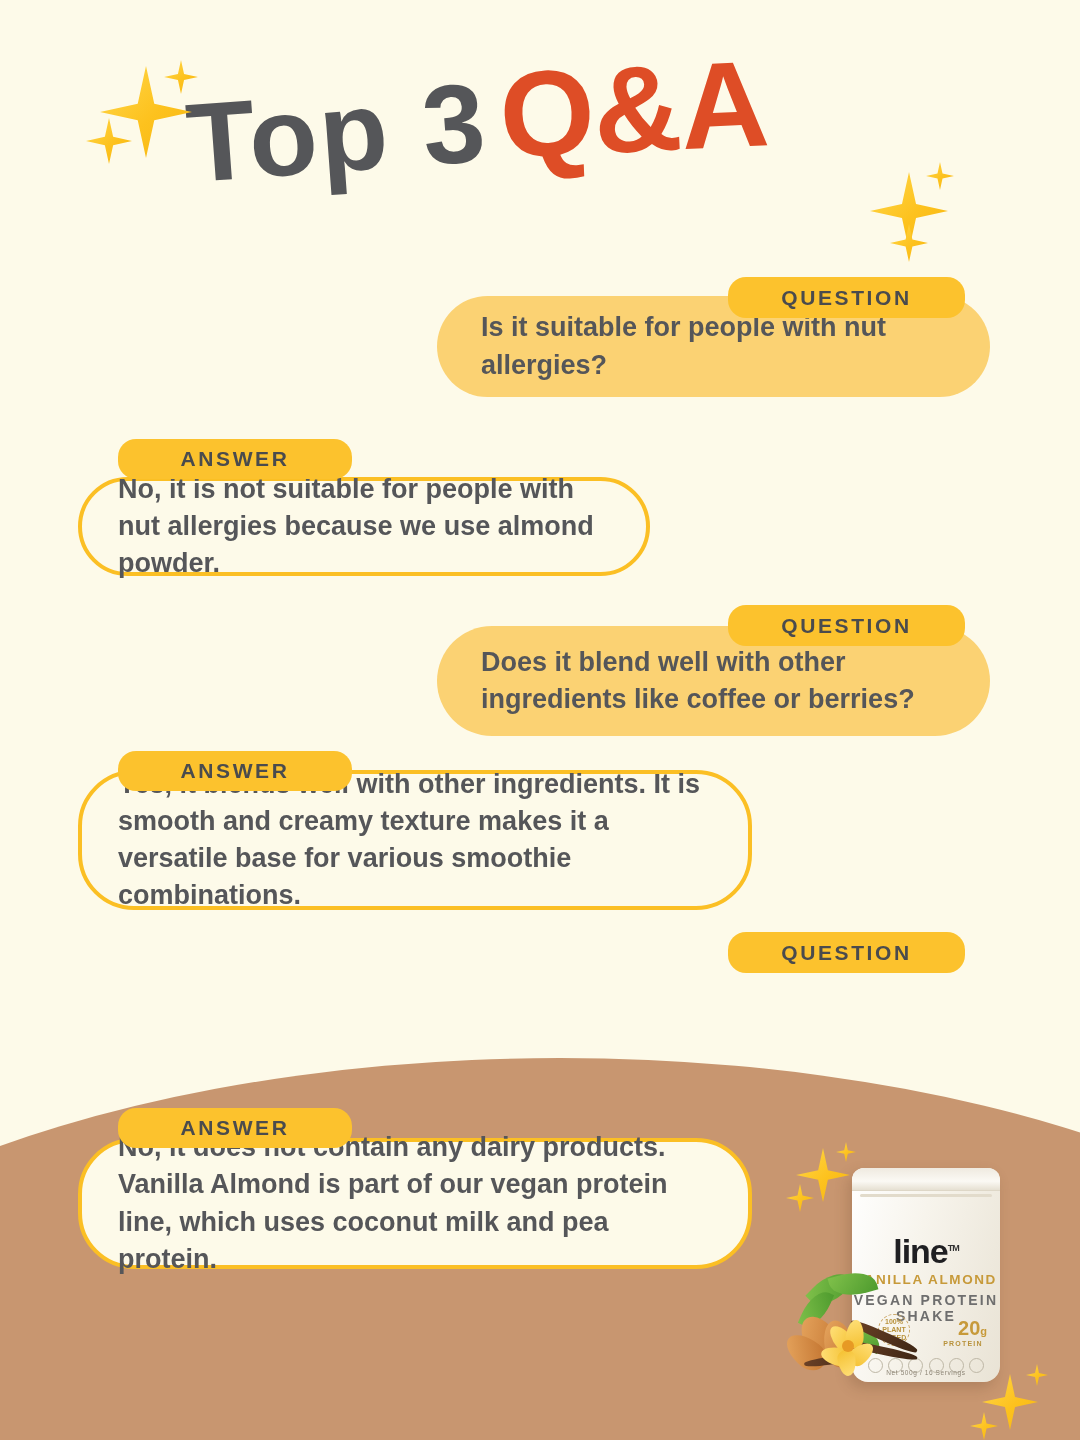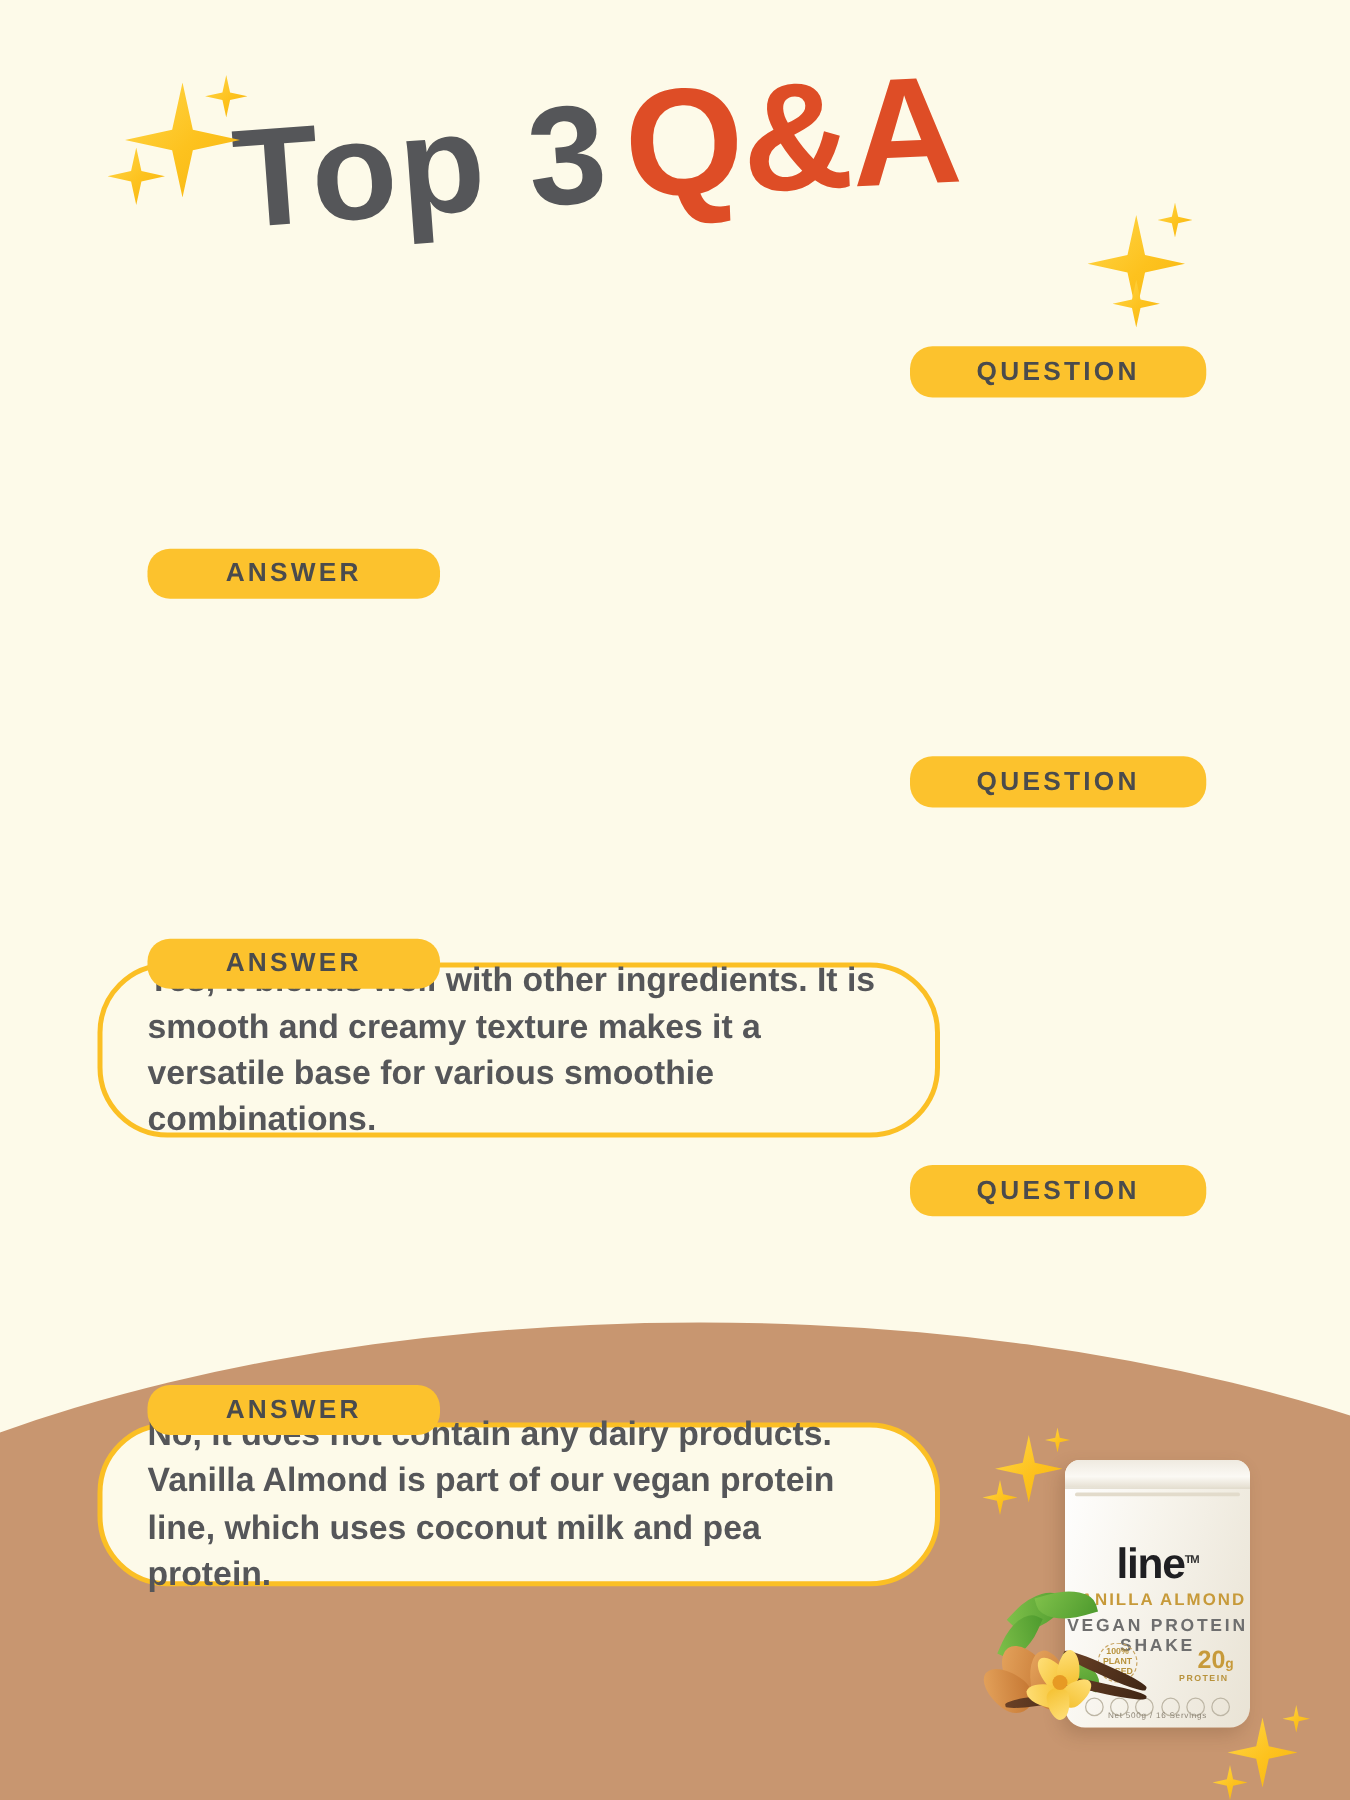--- a/index.html
+++ b/index.html
@@ -286,30 +286,39 @@
     <div class="spark" style="left:0px; top:62px; width:46px; height:46px;"></div>
   </div>
 
   <div class="sparkle-group" style="left:862px; top:158px; width:110px; height:110px;">
     <div class="spark" style="left:8px; top:14px; width:78px; height:78px;"></div>
     <div class="spark" style="left:64px; top:4px; width:28px; height:28px;"></div>
     <div class="spark" style="left:28px; top:66px; width:38px; height:38px;"></div>
   </div>
 
   <div class="qa-block" style="left:0; top:0; width:1080px; height:1440px;">
+    <div class="bubble bubble-q" style="left:437px; top:296px; width:553px; height:101px;">
+      <div class="bubble-text">Is it suitable for people with nut allergies?</div>
+    </div>
     <div class="badge badge-q" style="left:728px; top:277px; width:237px; height:41px;">
       <span>QUESTION</span>
     </div>
 
+    <div class="bubble bubble-a" style="left:78px; top:477px; width:572px; height:99px;">
+      <div class="bubble-text">No, it is not suitable for people with nut allergies because we use almond powder.</div>
+    </div>
     <div class="badge badge-a" style="left:118px; top:439px; width:234px; height:40px;">
       <span>ANSWER</span>
     </div>
   </div>
 
   <div class="qa-block" style="left:0; top:0; width:1080px; height:1440px;">
+    <div class="bubble bubble-q" style="left:437px; top:626px; width:553px; height:110px;">
+      <div class="bubble-text">Does it blend well with other ingredients like coffee or berries?</div>
+    </div>
     <div class="badge badge-q" style="left:728px; top:605px; width:237px; height:41px;">
       <span>QUESTION</span>
     </div>
 
     <div class="bubble bubble-a" style="left:78px; top:770px; width:674px; height:140px;">
       <div class="bubble-text">Yes, it blends well with other ingredients. It is smooth and creamy texture makes it a versatile base for various smoothie combinations.</div>
     </div>
     <div class="badge badge-a" style="left:118px; top:751px; width:234px; height:40px;">
       <span>ANSWER</span>
     </div>

